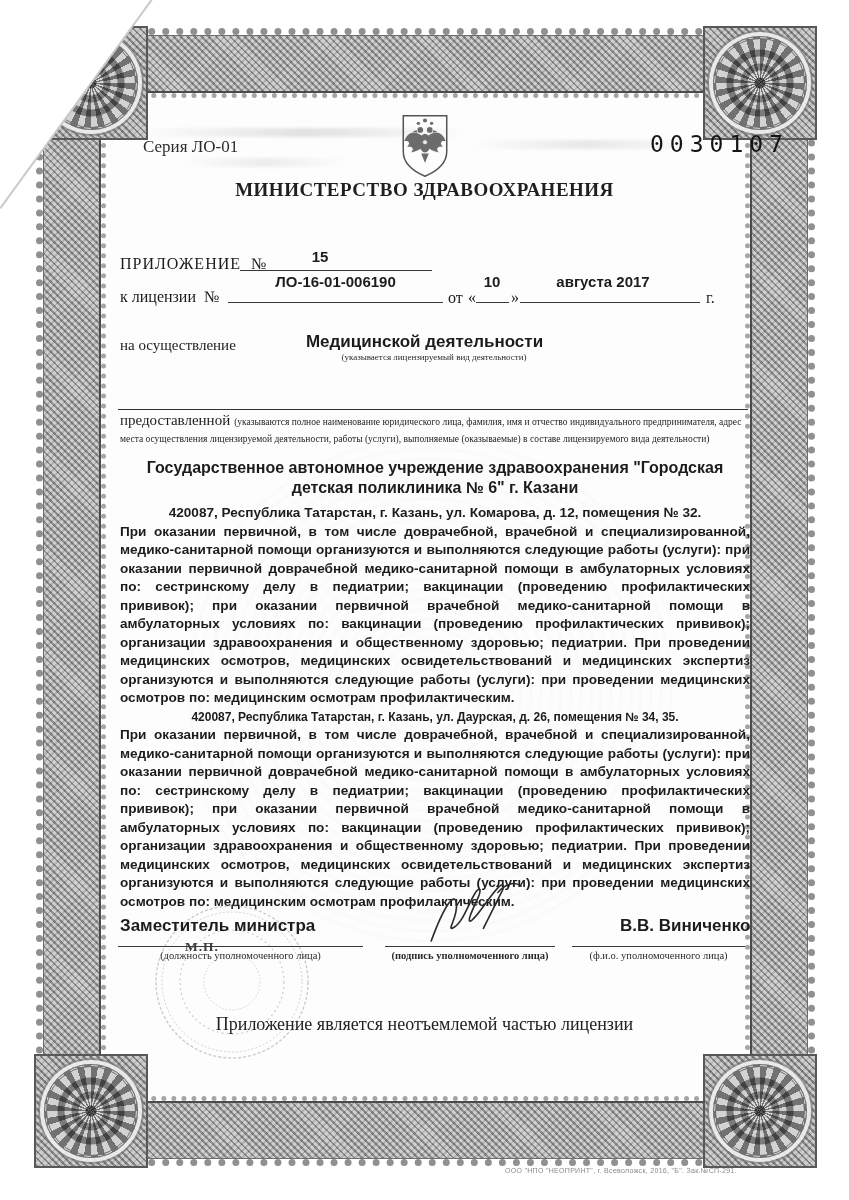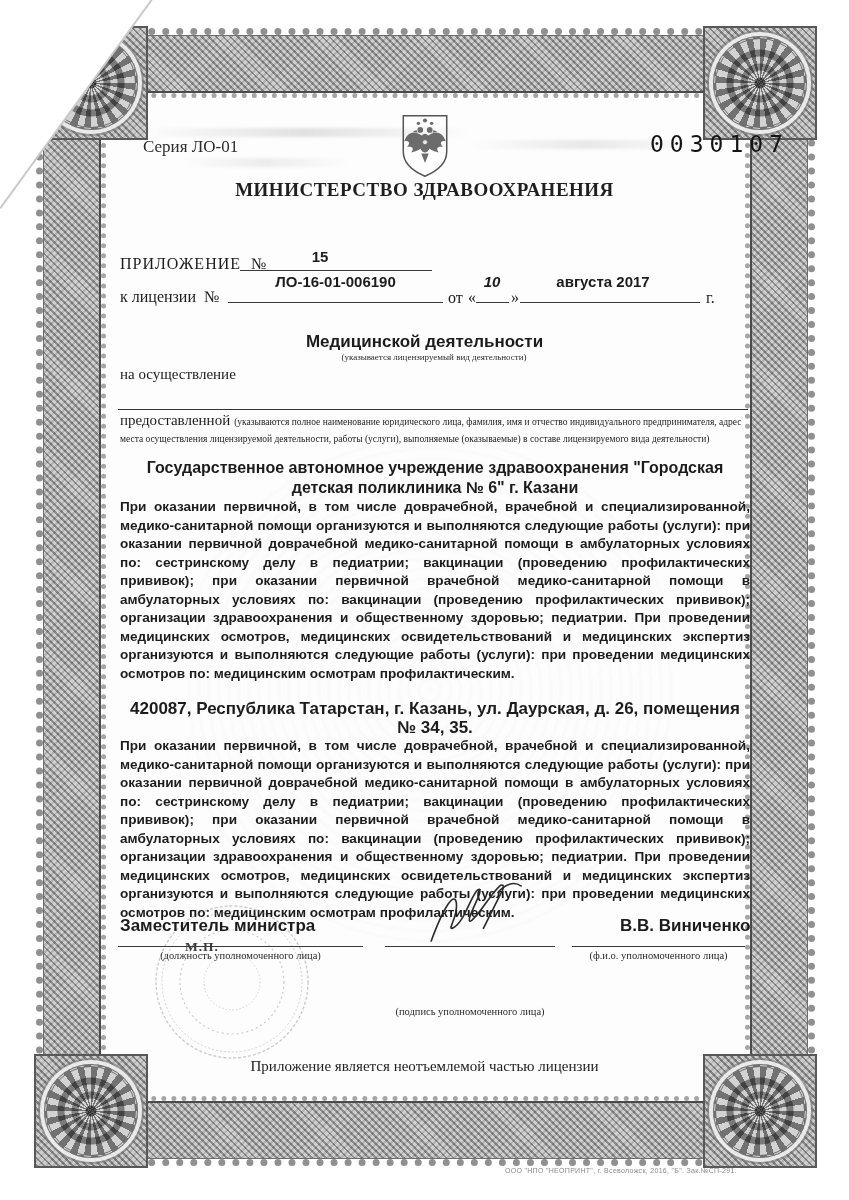--- a/index.html
+++ b/index.html
@@ -118,41 +118,42 @@
     <div class="abs" style="left:120px;top:255px;font-size:16px;letter-spacing:1px;"><span>ПРИЛОЖЕНИЕ</span>&nbsp;&nbsp;<span>№</span></div>
     <div class="abs sansb center" style="left:240px;width:160px;top:248px;font-size:15px;">15</div>
     <div class="abs fill-line" style="left:240px;top:270px;width:192px;"></div>
 
     <div class="abs" style="left:120px;top:288px;font-size:16px;"><span>к лицензии</span>&nbsp;&nbsp;<span>№</span></div>
     <div class="abs sansb center" style="left:228px;width:215px;top:273px;font-size:15px;">ЛО-16-01-006190</div>
     <div class="abs fill-line" style="left:228px;top:302px;width:215px;"></div>
 
     <div class="abs" style="left:448px;top:289px;font-size:16px;">от</div>
     <div class="abs" style="left:468px;top:289px;font-size:16px;">«</div>
-    <div class="abs sansb center" style="left:474px;width:36px;top:273px;font-size:15px;font-style:italic;">10</div>
+    <div class="abs sansb center" style="left:474px;width:36px;top:273px;font-size:15px;">10</div>
     <div class="abs fill-line" style="left:476px;top:302px;width:33px;"></div>
     <div class="abs" style="left:511px;top:289px;font-size:16px;">»</div>
     <div class="abs sansb center" style="left:518px;width:170px;top:273px;font-size:15px;">августа 2017</div>
     <div class="abs fill-line" style="left:520px;top:302px;width:180px;"></div>
     <div class="abs" style="left:706px;top:289px;font-size:16px;">г.</div>
 
     <div class="abs center sansb" style="left:60px;right:60px;top:320px;font-size:17px;margin-top:12px;">Медицинской деятельности</div>
-    <div class="abs" style="left:120px;top:337px;font-size:15px;margin-top:29px;">на осуществление</div>
+    <div class="abs" style="left:120px;top:337px;font-size:15px;">на осуществление</div>
     <div class="abs center small-cap" style="left:120px;width:628px;top:352px;font-size:9px;z-index:1;">(указывается лицензируемый вид деятельности)</div>
     <div class="abs rule" style="left:118px;top:409px;width:630px;"></div>
 
     <div class="abs" style="left:120px;top:413px;width:628px;line-height:13.5px;">
       <span style="font-size:15px;margin-top:8px;">предоставленной</span>
       <span style="font-size:9.5px;color:#242424;">(указываются полное наименование юридического лица, фамилия, имя и отчество индивидуального предпринимателя, адрес места осуществления лицензируемой деятельности, работы (услуги), выполняемые (оказываемые) в составе лицензируемого вида деятельности)</span>
     </div>
 
     <div class="abs flow" style="left:120px;top:458px;width:630px;">
       <p class="center sansb" style="font-size:16px;line-height:20px;">Государственное автономное учреждение здравоохранения "Городская детская поликлиника № 6" г. Казани</p>
+      <p class="center sansb" style="font-size:13.6px;line-height:18.5px;margin-top:6px;">420087, Республика Татарстан, г. Казань, ул. Комарова, д. 12, помещения № 32.</p>
       <p class="sansb" style="font-size:13.6px;line-height:18.5px;text-align:justify;">При оказании первичной, в том числе доврачебной, врачебной и специализированной, медико-санитарной помощи организуются и выполняются следующие работы (услуги): при оказании первичной доврачебной медико-санитарной помощи в амбулаторных условиях по: сестринскому делу в педиатрии; вакцинации (проведению профилактических прививок); при оказании первичной врачебной медико-санитарной помощи в амбулаторных условиях по: вакцинации (проведению профилактических прививок); организации здравоохранения и общественному здоровью; педиатрии. При проведении медицинских осмотров, медицинских освидетельствований и медицинских экспертиз организуются и выполняются следующие работы (услуги): при проведении медицинских осмотров по: медицинским осмотрам профилактическим.</p>
-      <p class="center sansb" style="font-size:17px;line-height:18.5px;margin-top:17px;text-align:center;">420087, Республика Татарстан, г. Казань, ул. Даурская, д. 26, помещения № 34, 35.</p>
+      <p class="center sansb" style="font-size:12px;line-height:18.5px;text-align:center;">420087, Республика Татарстан, г. Казань, ул. Даурская, д. 26, помещения № 34, 35.</p>
       <p class="sansb" style="font-size:13.6px;line-height:18.5px;text-align:justify;">При оказании первичной, в том числе доврачебной, врачебной и специализированной, медико-санитарной помощи организуются и выполняются следующие работы (услуги): при оказании первичной доврачебной медико-санитарной помощи в амбулаторных условиях по: сестринскому делу в педиатрии; вакцинации (проведению профилактических прививок); при оказании первичной врачебной медико-санитарной помощи в амбулаторных условиях по: вакцинации (проведению профилактических прививок); организации здравоохранения и общественному здоровью; педиатрии. При проведении медицинских осмотров, медицинских освидетельствований и медицинских экспертиз организуются и выполняются следующие работы (услуги): при проведении медицинских осмотров по: медицинским осмотрам профилактическим.</p>
     </div>
 
     <svg class="abs stamp" style="left:152px;top:902px;" width="160" height="160" viewBox="0 0 160 160">
       <circle cx="80" cy="80" r="76" fill="none" stroke="#9b9b9b" stroke-width="1.4" stroke-dasharray="3 2"></circle>
       <circle cx="80" cy="80" r="70" fill="none" stroke="#a5a5a5" stroke-width="1" stroke-dasharray="2 2"></circle>
       <circle cx="80" cy="80" r="52" fill="none" stroke="#9b9b9b" stroke-width="1.2" stroke-dasharray="2 3"></circle>
       <circle cx="80" cy="80" r="28" fill="none" stroke="#a2a2a2" stroke-width="1" stroke-dasharray="1.5 2"></circle>
     </svg>
     <div class="abs mp" style="left:185px;top:939px;font-weight:bold;">М.П.</div>
@@ -162,23 +163,23 @@
       <path d="M8 70 C22 32 34 14 36 28 C38 44 24 60 33 55 C44 49 50 26 58 15 C62 10 64 13 60 22 C54 35 46 52 53 47 C62 40 74 18 84 9 C88 6 90 9 86 16 L66 56" fill="none" stroke="#2b2b2b" stroke-width="1.8" stroke-linecap="round"></path>
       <path d="M82 16 C90 7 100 3 108 9" fill="none" stroke="#2b2b2b" stroke-width="1.6" stroke-linecap="round"></path>
     </svg>
     <div class="abs sansb" style="left:620px;top:916px;font-size:17px;">В.В. Виниченко</div>
 
     <div class="abs fill-line" style="left:118px;top:946px;width:245px;"></div>
     <div class="abs fill-line" style="left:385px;top:946px;width:170px;"></div>
     <div class="abs fill-line" style="left:572px;top:946px;width:173px;"></div>
 
     <div class="abs center small-cap" style="left:118px;width:245px;top:950px;">(должность уполномоченного лица)</div>
-    <div class="abs center small-cap" style="left:385px;width:170px;top:1006px;">(подпись уполномоченного лица)</div>
+    <div class="abs center small-cap" style="left:385px;width:170px;top:950px;font-weight:bold;">(подпись уполномоченного лица)</div>
     <div class="abs center small-cap" style="left:572px;width:173px;top:950px;">(ф.и.о. уполномоченного лица)</div>
 
-    <div class="abs center" style="left:60px;right:60px;top:1058px;font-size:15px;color:#222;">Приложение является неотъемлемой частью лицензии</div>
+    <div class="abs center" style="left:60px;right:60px;top:1014px;font-size:18px;color:#222;">Приложение является неотъемлемой частью лицензии</div>
   </div>
 
   <div class="abs printinfo" style="left:505px;top:1167px;width:320px;z-index:40;">ООО "НПО "НЕОПРИНТ", г. Всеволожск, 2016, "Б".     Зак.№СП-291.</div>
 
   <div class="fold"></div>
   <div class="foldline"></div>
 </div>
 
 </body></html>

